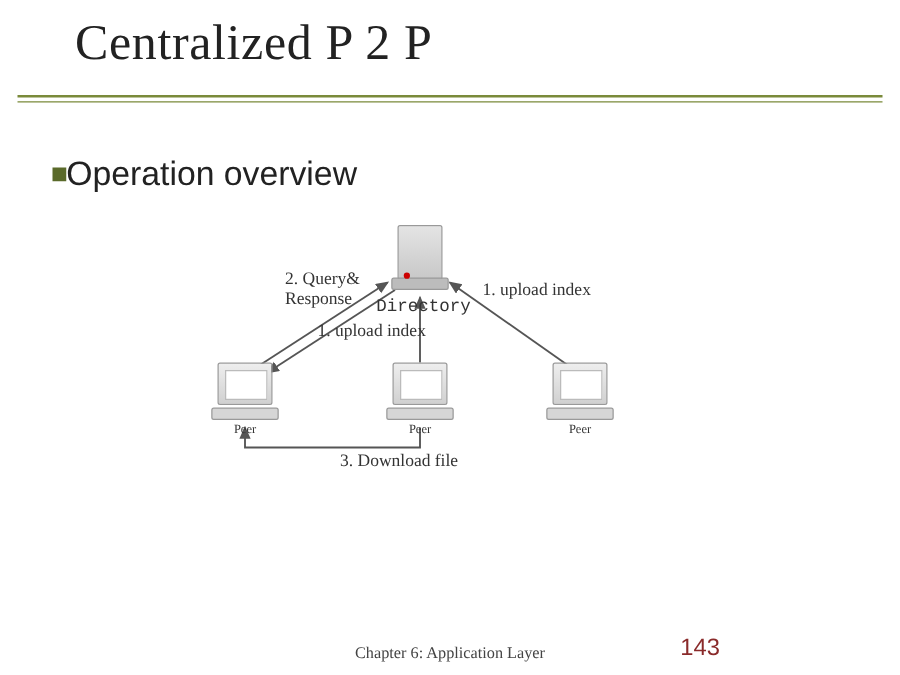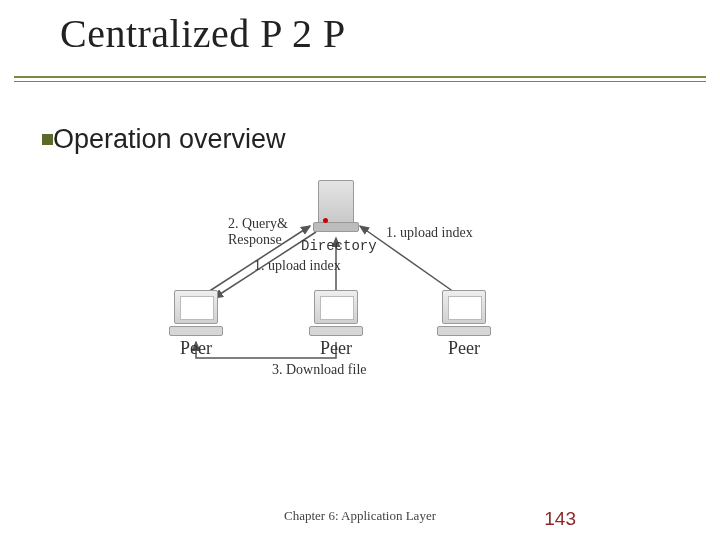--- a/index.html
+++ b/index.html
@@ -14,31 +14,31 @@
   .diagram { position: absolute; left: 158px; top: 180px; width: 360px; height: 220px; }
   .server { position: absolute; left: 155px; top: 0; width: 46px; height: 56px; }
   .srv-body { width: 36px; height: 44px; background: linear-gradient(#e4e4e4,#c8c8c8); border: 1px solid #999; margin-left: 5px; border-radius: 2px; }
   .srv-foot { width: 46px; height: 10px; background: #bcbcbc; border: 1px solid #999; border-radius: 2px; margin-top: -2px; }
   .srv-dot { position: absolute; left: 10px; top: 38px; width: 5px; height: 5px; background: #c00; border-radius: 50%; }
   .dir-label { position: absolute; left: 143px; top: 58px; font-family: Liberation Mono, monospace; font-size: 14px; color: #333; }
   .pc { position: absolute; width: 56px; }
   .pc-mon { width: 44px; height: 34px; background: linear-gradient(#eee,#d0d0d0); border: 1px solid #999; margin: 0 auto; border-radius: 2px; position: relative; }
   .pc-mon::after { content: ""; position: absolute; left: 5px; top: 5px; width: 32px; height: 22px; background: #fff; border: 1px solid #bbb; }
   .pc-base { width: 54px; height: 10px; background: #d6d6d6; border: 1px solid #999; margin: 2px auto 0; border-radius: 2px; }
-  .pc-label { text-align: center; font-family: 'Times New Roman', serif; font-size: 18px; color: #333; margin-top: 2px; }
+  .pc-label { text-align: center; font-family: 'Times New Roman', serif; font-size: 10px; color: #333; margin-top: 2px; }
   .pc1 { left: 10px; top: 110px; }
   .pc2 { left: 150px; top: 110px; }
   .pc3 { left: 278px; top: 110px; }
   .lbl { position: absolute; font-family: 'Times New Roman', serif; font-size: 14px; color: #333; line-height: 1.15; }
   .lbl-qr { left: 46px; top: 36px; margin-left: 24px; }
   .lbl-up1 { left: 228px; top: 45px; }
   .lbl-up2 { left: 96px; top: 78px; }
   .lbl-dl { left: 114px; top: 182px; }
   svg.arrows { position: absolute; left: 0; top: 0; width: 360px; height: 220px; }
-  .footer { position: absolute; left: 0; bottom: 10px; width: 598px; display: flex; justify-content: space-between; align-items: flex-start; padding: 0 22px 0 0; }
+  .footer { position: absolute; left: 0; bottom: 10px; width: 598px; display: flex; justify-content: space-between; align-items: flex-end; padding: 0 22px 0 0; }
   .footer-center { position: absolute; left: 0; width: 720px; text-align: center; font-family: Georgia, serif; font-size: 13px; color: #444; }
   .page-num { font-family: Arial, sans-serif; font-size: 19px; color: #8a2a2a; margin-left: auto; }
 </style>
 </head>
 <body>
 
 <div class="slide">
 
   <div class="title-wrap">
     <div class="title">Centralized P 2 P</div>

